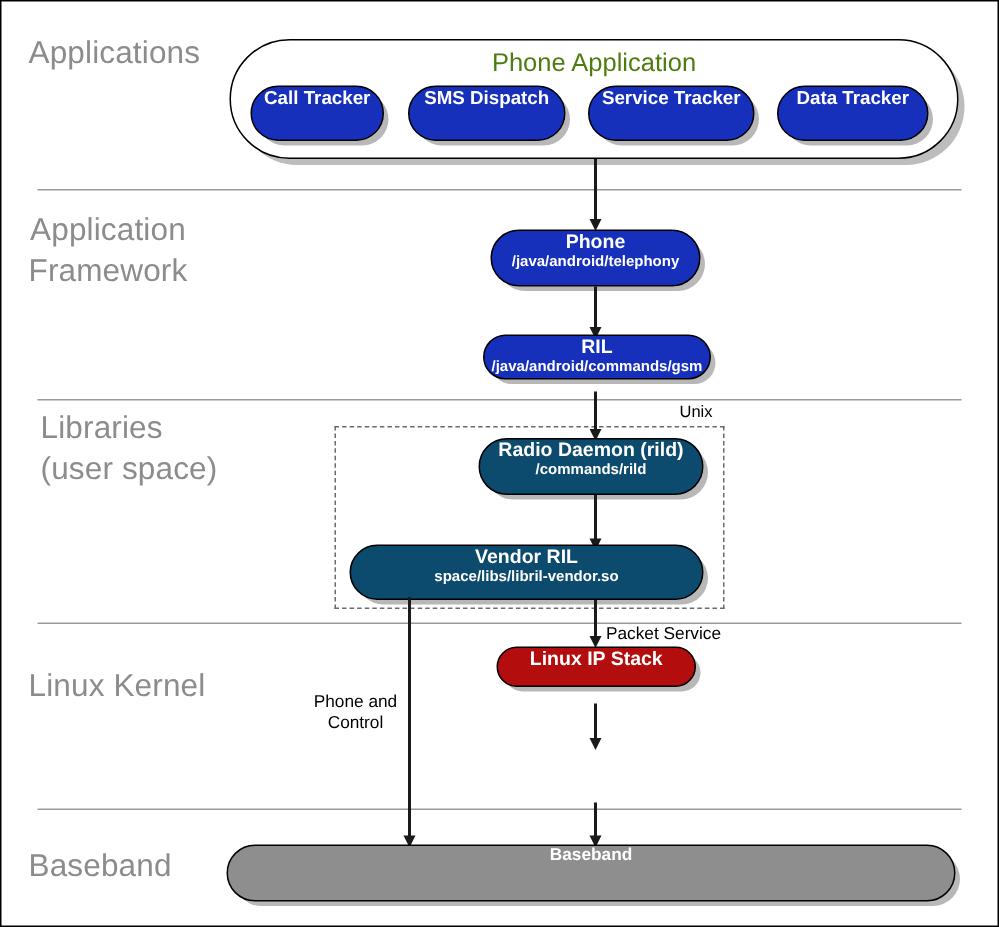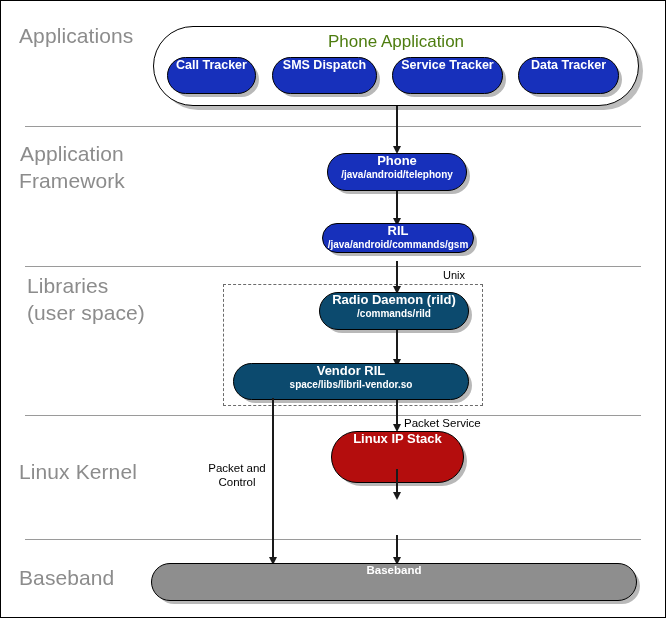--- a/index.html
+++ b/index.html
@@ -68,21 +68,21 @@
   <div class="divider" style="top:538px;"></div>
 
   <div class="layer-label" style="left:18px;top:22px;text-align:right;">Applications</div>
 
   <div class="layer-label" style="left:18px;top:140px;text-align:center;">Application
 Framework</div>
 
   <div class="layer-label" style="left:26px;top:272px;">Libraries
 (user space)</div>
 
-  <div class="layer-label" style="left:18px;top:458px;">Linux Kernel</div>
+  <div class="layer-label" style="left:18px;top:444px;">Linux Kernel</div>
 
   <div class="layer-label" style="left:18px;top:564px;">Baseband</div>
 
   <div class="app-container" style="left:152px;top:25px;width:486px;height:80px;">
     <div class="app-title" style="left:0;top:5px;">Phone Application</div>
   </div>
 
   <div class="node blue small" style="left:166px;top:56px;width:89px;height:37px;">
     <span class="t1">Call Tracker</span>
   </div>
@@ -109,21 +109,21 @@
 
   <div class="vline" style="left:395px;top:190px;height:31px;"></div>
   <div class="arrow-head" style="left:391.5px;top:217px;"></div>
 
   <div class="node blue" style="left:321px;top:222px;width:152px;height:30px;">
     <span class="t1">RIL</span>
     <span class="t2">/java/android/commands/gsm</span>
   </div>
 
   <div class="dashed-box" style="left:222px;top:283px;width:260px;height:122px;"></div>
-  <div class="dashed-caption" style="left:442px;top:268px;">Unix</div>
+  <div class="dashed-caption" style="left:452px;top:268px;">Unix</div>
 
   <div class="vline" style="left:395px;top:260px;height:29px;"></div>
   <div class="arrow-head" style="left:391.5px;top:285px;"></div>
 
   <div class="node green" style="left:318px;top:291px;width:150px;height:38px;">
     <span class="t1">Radio Daemon (rild)</span>
     <span class="t2">/commands/rild</span>
   </div>
 
   <div class="vline" style="left:395px;top:329px;height:33px;"></div>
@@ -133,24 +133,24 @@
     <span class="t1">Vendor RIL</span>
     <span class="t2">space/libs/libril-vendor.so</span>
   </div>
 
   <div class="vline" style="left:395px;top:399px;height:29px;"></div>
   <div class="arrow-head" style="left:391.5px;top:423px;"></div>
   <div class="edge-label" style="left:403px;top:415px;">Packet Service</div>
 
   <div class="vline" style="left:271px;top:397px;height:166px;"></div>
   <div class="arrow-head" style="left:267.5px;top:556px;"></div>
-  <div class="edge-label" style="left:205px;top:460px;width:62px;">Packet and
+  <div class="edge-label" style="left:205px;top:460px;width:62px;">Phone and
 Control</div>
 
-  <div class="node red" style="left:330px;top:430px;width:133px;height:52px;">
+  <div class="node red" style="left:330px;top:430px;width:133px;height:27px;">
     <span class="t1">Linux IP Stack</span>
   </div>
 
   <div class="vline" style="left:395px;top:468px;height:27px;"></div>
   <div class="arrow-head" style="left:391.5px;top:491px;"></div>
 
 
   <div class="vline" style="left:395px;top:534px;height:29px;"></div>
   <div class="arrow-head" style="left:391.5px;top:556px;"></div>
 

